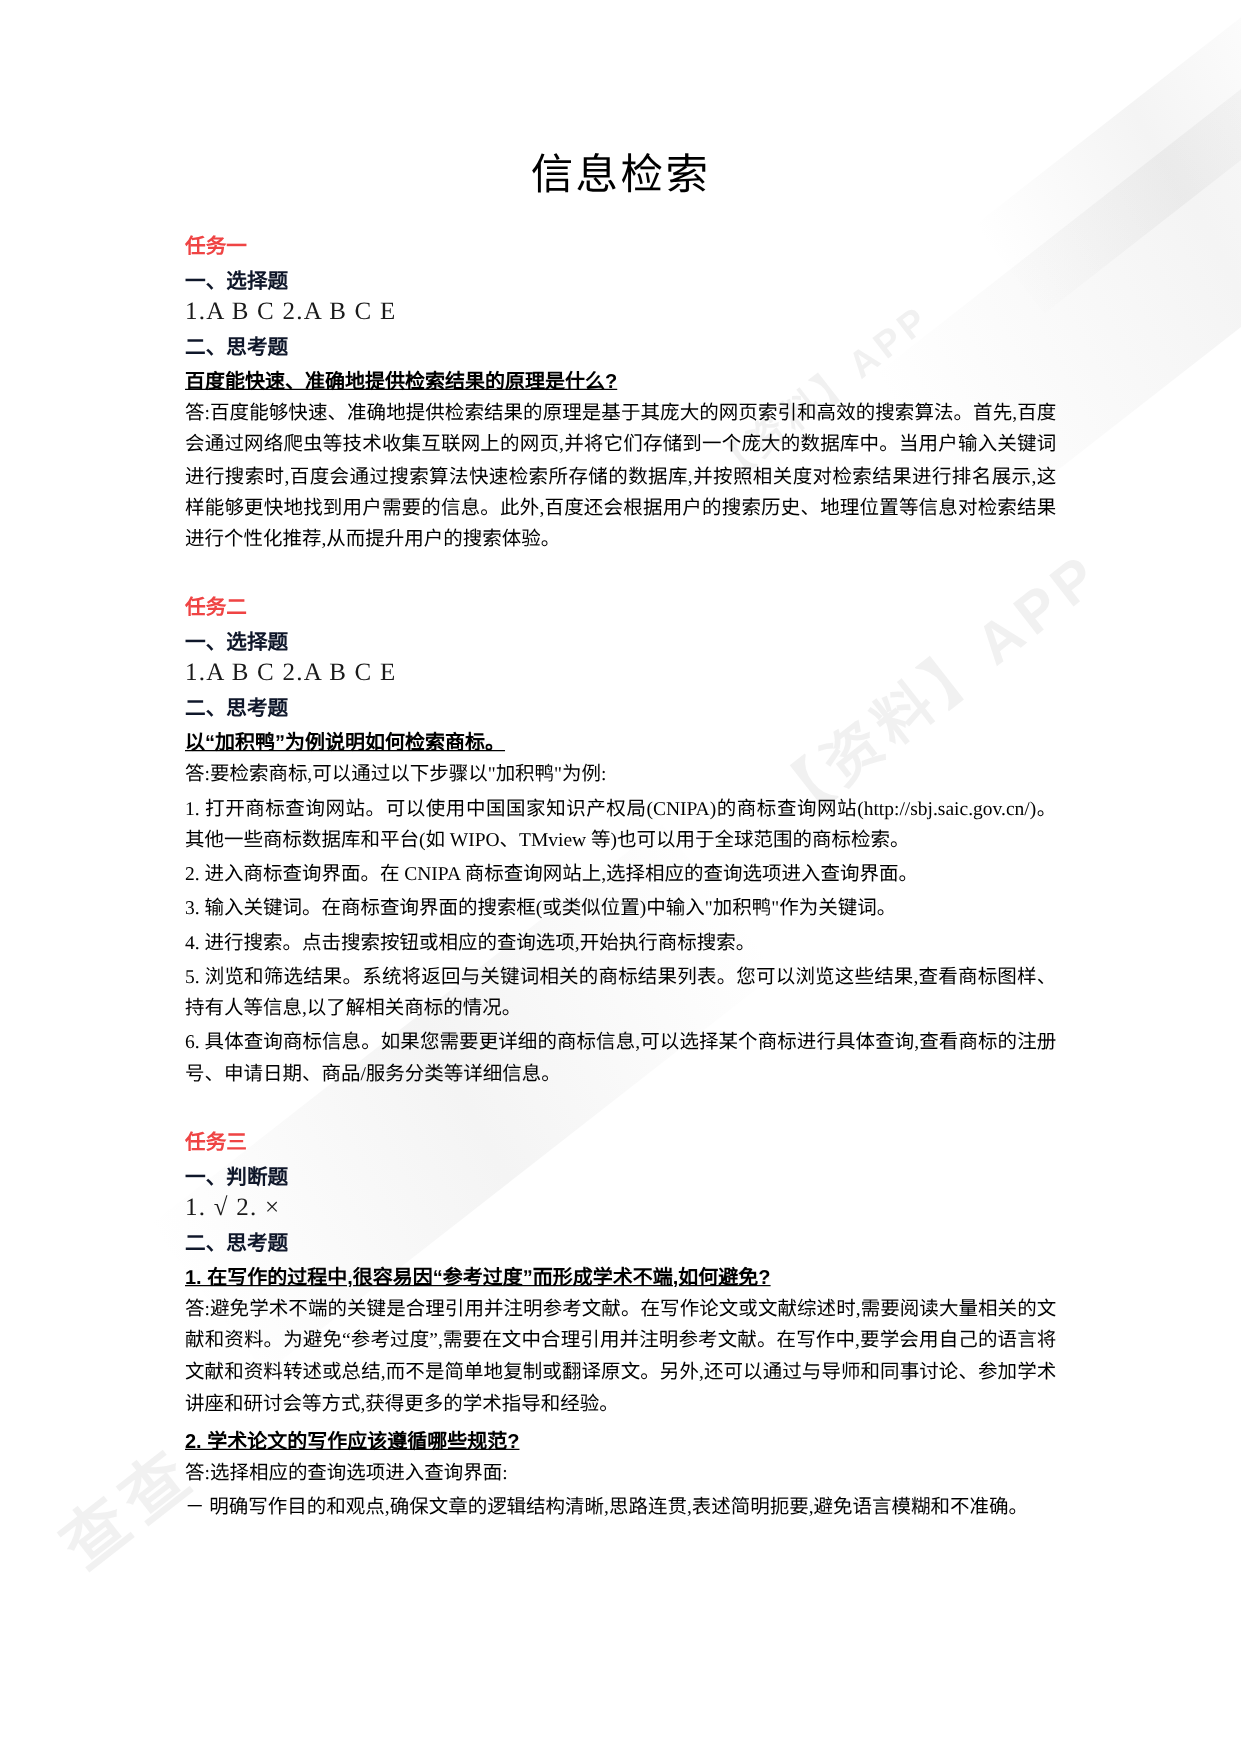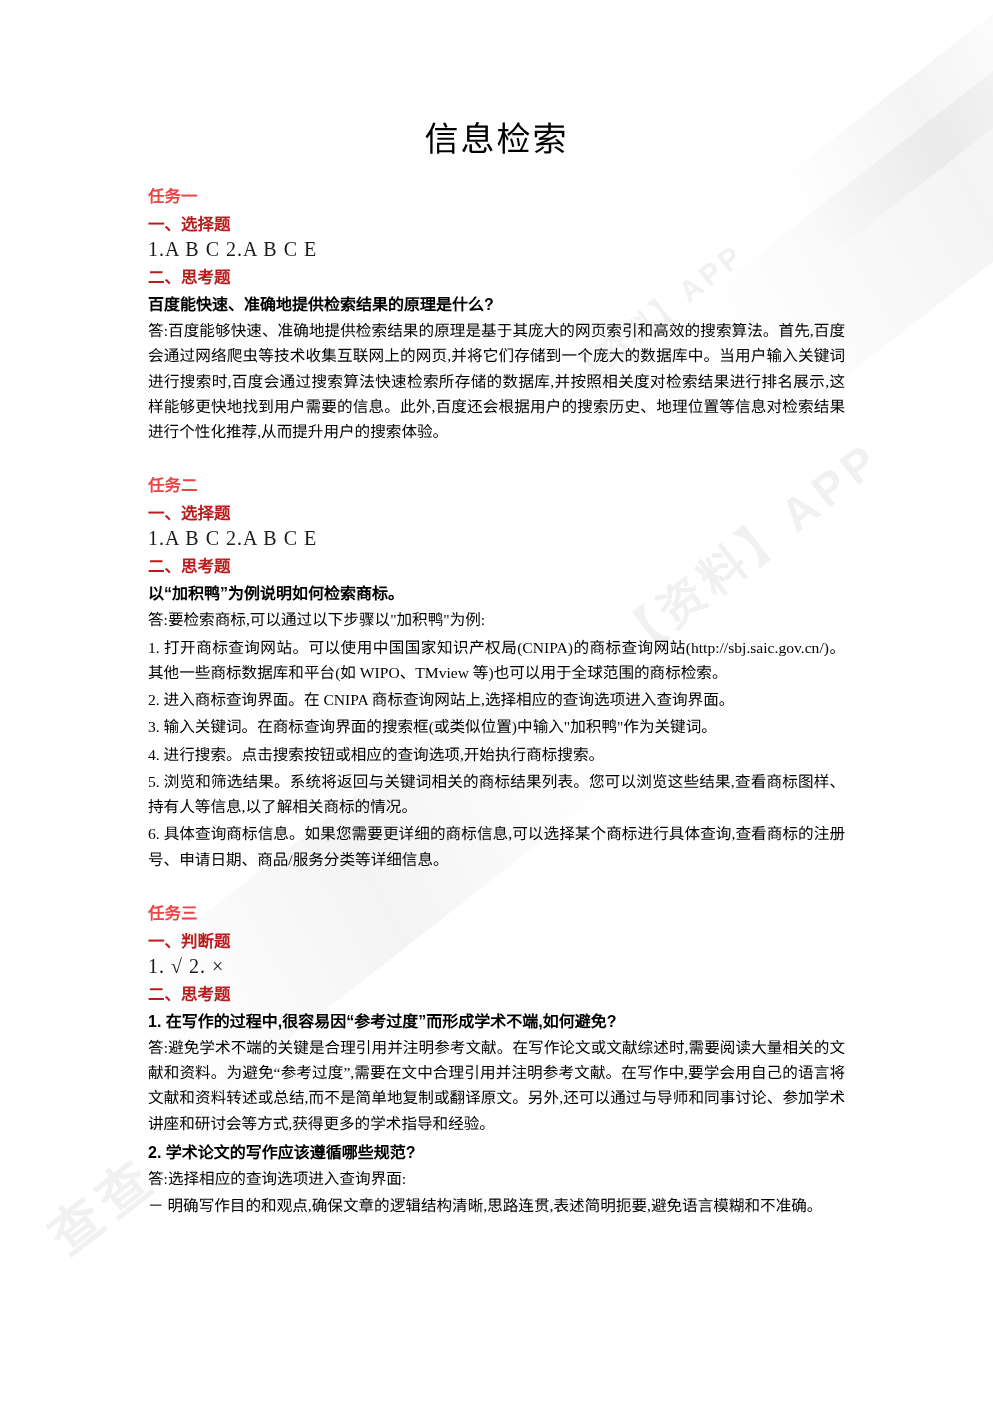--- a/index.html
+++ b/index.html
@@ -83,35 +83,36 @@
     font-size: 16.5px;
     margin: 0 0 4px 0;
     color: #ef4444;
   }
 
   .section-heading {
     font-family: "Liberation Sans", sans-serif;
     font-weight: bold;
     font-size: 16.5px;
     margin: 2px 0 3px 0;
-    color: #b91c1c;
+    color: #0f172a;
   }
 
   .answer-line {
     font-size: 20px;
     margin: 1px 0 3px 0;
     letter-spacing: 1px;
   }
 
   .question-bold {
     font-family: "Liberation Sans", sans-serif;
     font-weight: bold;
     font-size: 16px;
     margin: 3px 0 3px 0;
     color: #000;
+    text-decoration: underline;
   }
 
   .para {
     font-size: 15.6px;
     line-height: 1.62;
     margin: 0 0 2px 0;
     text-align: justify;
     color: #000000;
   }
   .block-gap-lg { height: 26px; }

